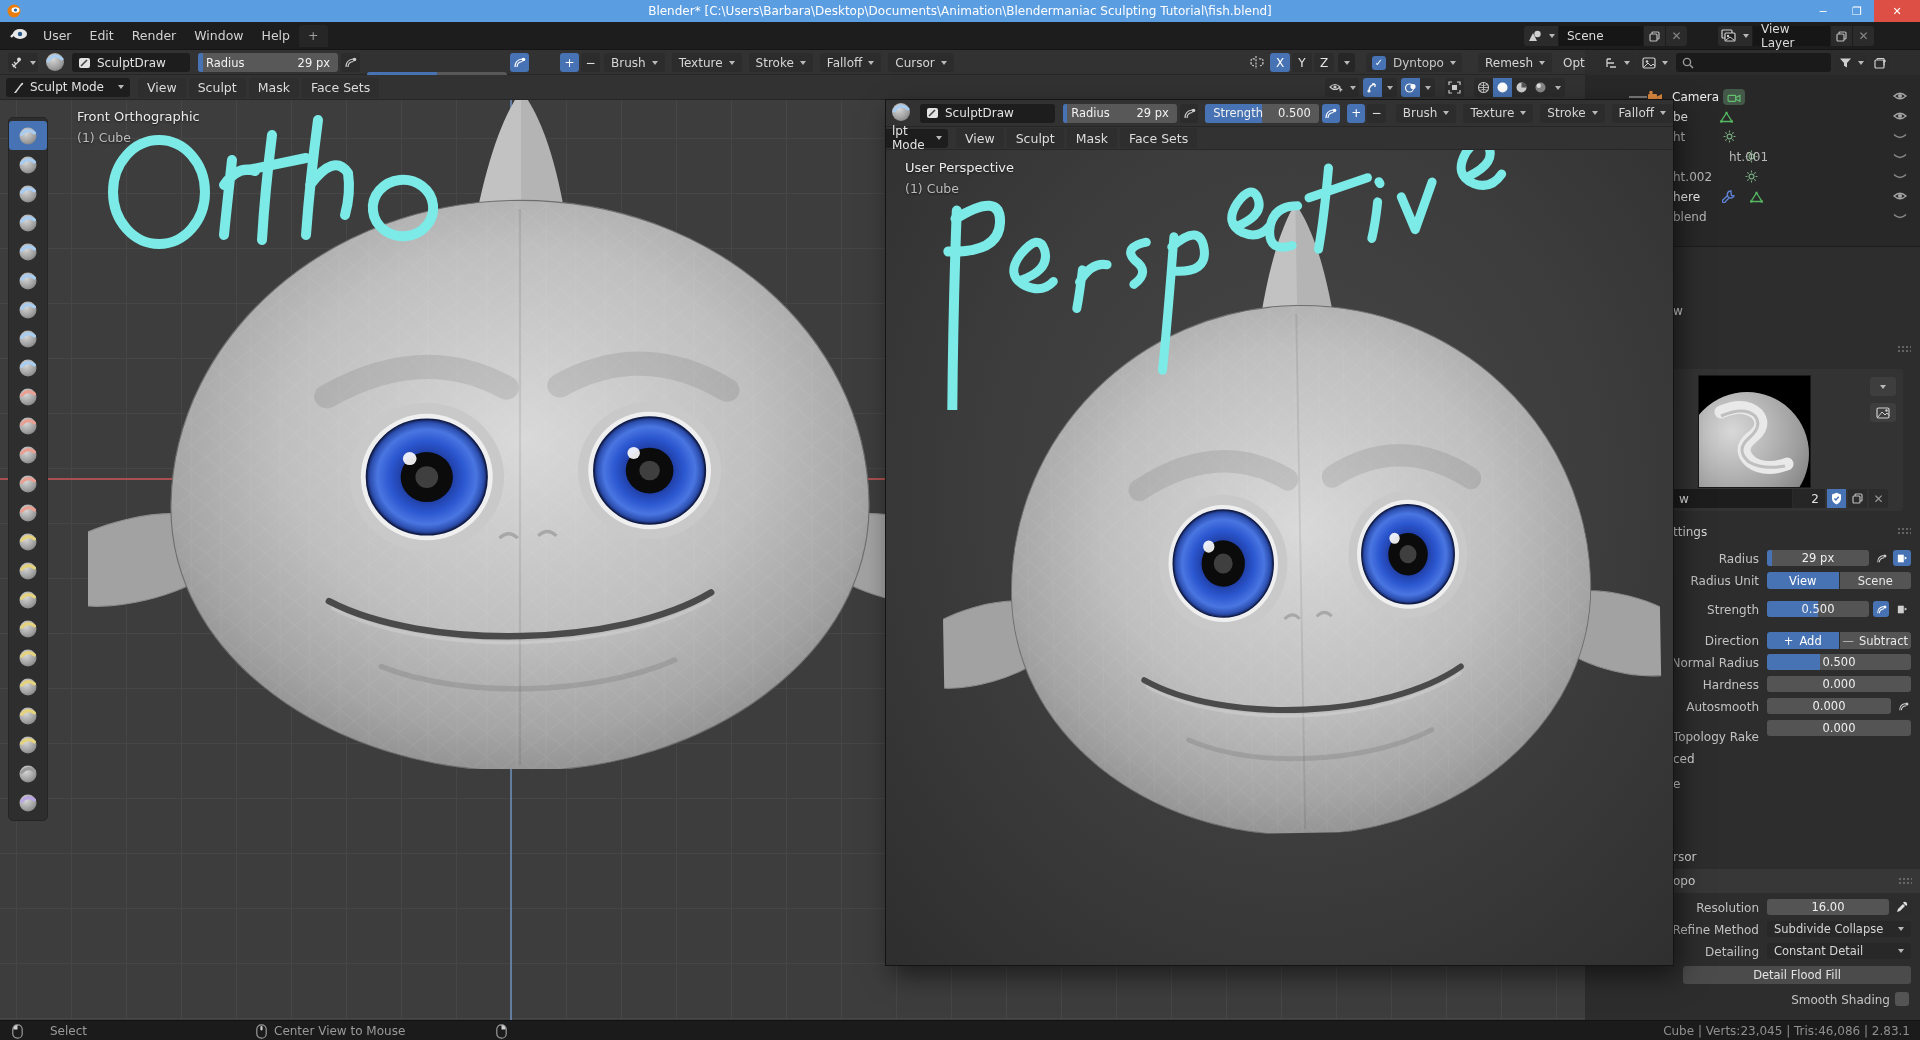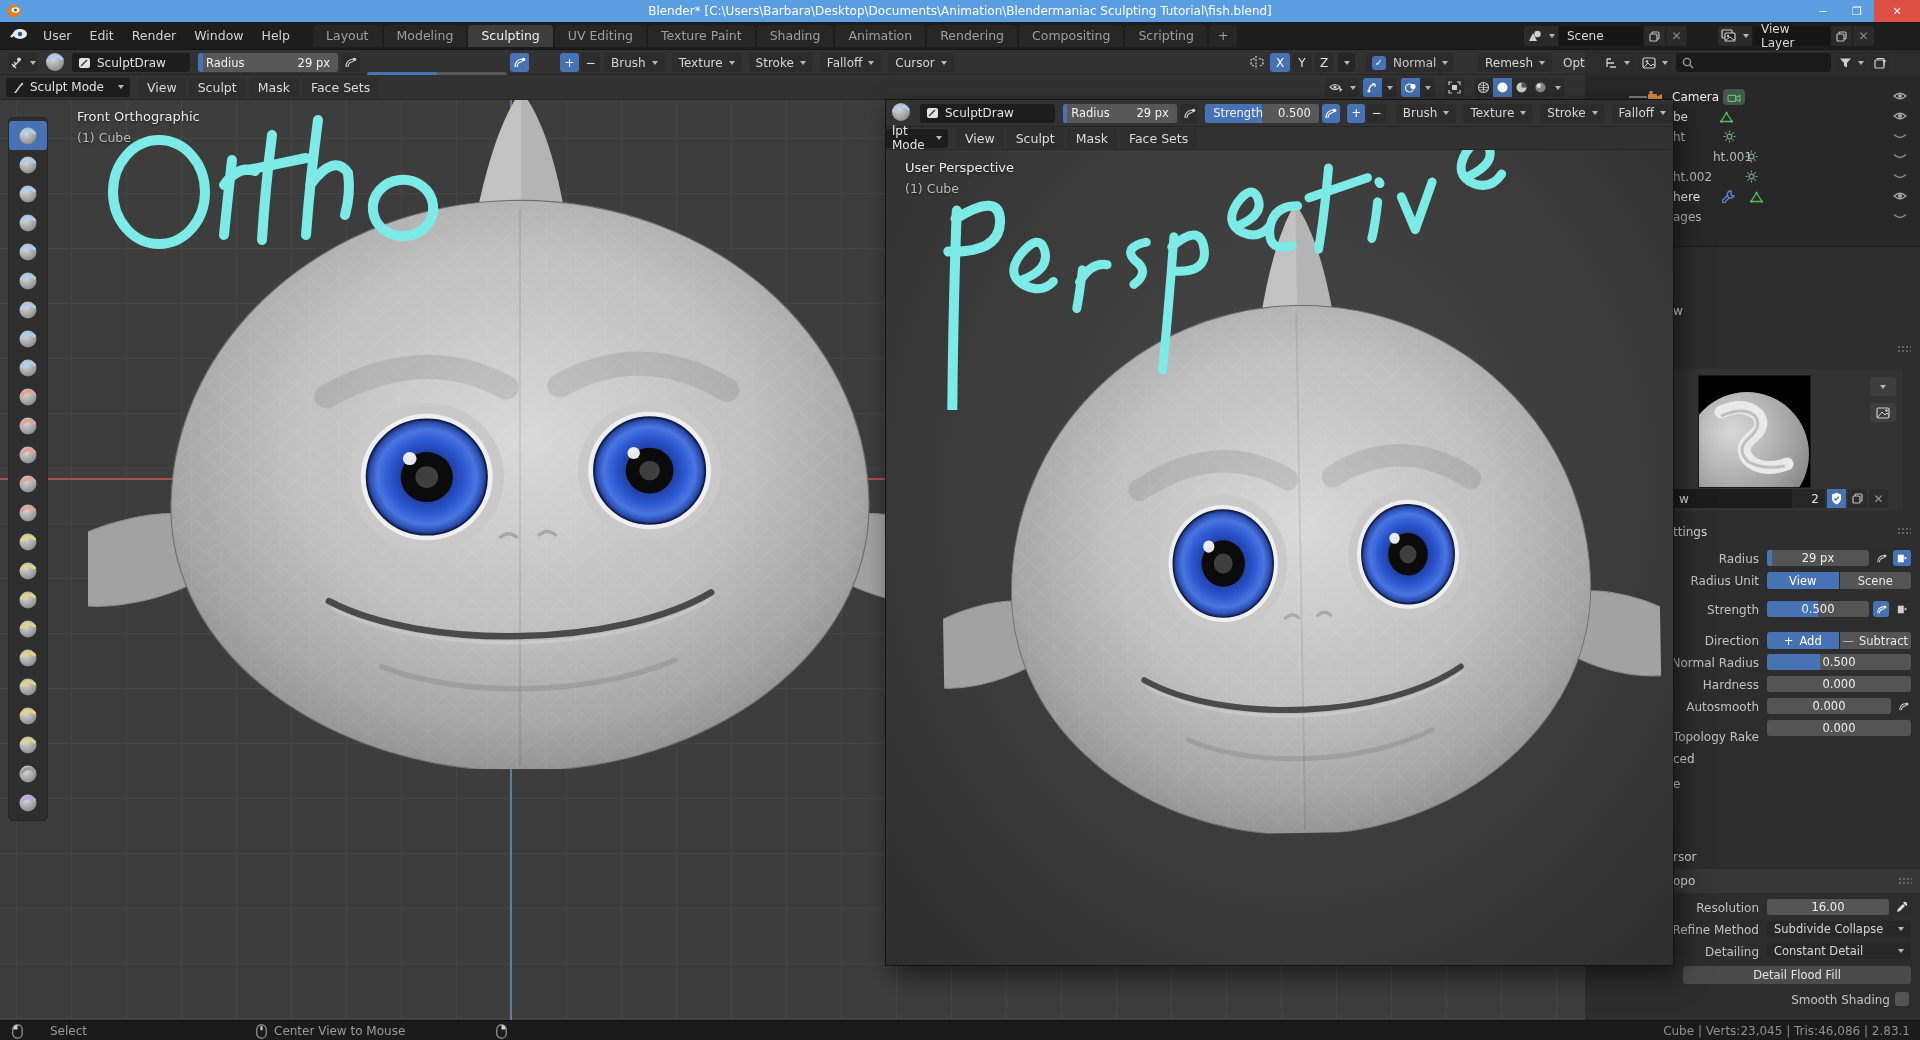--- a/index.html
+++ b/index.html
@@ -173,32 +173,20 @@
           <path d="M1,10 L7,4" stroke="#e8e8e8" stroke-width="2.4"></path>
         </svg>
     </span>
     <div class="row" id="menubar">
         <span class="menu-item">User</span>
         <span class="menu-item">Edit</span>
         <span class="menu-item">Render</span>
         <span class="menu-item">Window</span>
         <span class="menu-item">Help</span>
       </div>
-    <div class="row" id="tabbar" style="margin-left:14px;">
-        <div class="tab">Layout</div>
-        <div class="tab">Modeling</div>
-        <div class="tab active">Sculpting</div>
-        <div class="tab">UV Editing</div>
-        <div class="tab">Texture Paint</div>
-        <div class="tab">Shading</div>
-        <div class="tab">Animation</div>
-        <div class="tab">Rendering</div>
-        <div class="tab">Compositing</div>
-        <div class="tab">Scripting</div>
-      </div>
     <div class="tab" style="padding:0 9px;">+</div>
 
     <div class="abs idblock" style="left:1524px;top:4px;">
       <div class="icon-dd">
         <svg width="16" height="14" viewBox="0 0 16 14">
             <circle cx="10.5" cy="5" r="3.2" fill="#cfcfcf"></circle>
             <path d="M2,12 L6,4 L10,12 Z" fill="#cfcfcf"></path>
           </svg>
         <span class="car"></span>
       </div>
@@ -309,21 +297,21 @@
     <div class="row abs" style="left:1270px;top:3px;gap:2px;" id="mirror-axes">
         <div class="sqbtn blue" style="width: 20px;">X</div>
         <div class="sqbtn" style="width: 20px;">Y</div>
         <div class="sqbtn" style="width: 20px;">Z</div>
       </div>
     <div class="sqbtn abs" style="left:1338px;top:3px;width:17px;background:#262626;">
         <span class="car" style="margin:0;"></span>
       </div>
     <div class="row abs" style="left:1366px;top:3px;height:19px;background:#2c2c2c;border-radius:3px;padding:0 6px;">
       <span style="display:inline-flex;width:14px;height:14px;background:#4772b3;border-radius:3px;align-items:center;justify-content:center;color:#fff;font-size:10px;margin-right:7px;">✓</span>
-      <span>Normal</span>
+      <span>Dyntopo</span>
       <span class="car"></span>
     </div>
     <div class="dd abs" style="left:1478px;top:3px;">
         <span>Remesh</span>
         <span class="car"></span>
       </div>
     <div class="dd abs" style="left:1556px;top:3px;background:transparent;">
         <span>Options</span>
         <span class="car"></span>
       </div>
@@ -659,21 +647,21 @@
           <span class="lbl" style="left: 88px;">ht</span>
           <span class="eye"><svg width="14" height="12" viewBox="0 0 14 12">
               <path d="M1,4.5 Q7,10.5 13,4.5" fill="none" stroke="#8a8a8a" stroke-width="1.4"></path>
             </svg></span>
         </div>
         <div class="olrow" style="top: 72px;">
           <span class="abs" style="left:160px;top:3px;"><svg width="13" height="13" viewBox="0 0 13 13">
               <circle cx="6.5" cy="6.5" r="2.4" fill="none" stroke="#76a97f" stroke-width="1.2"></circle>
               <path d="M6.5,0.5 v2 M6.5,10.5 v2 M0.5,6.5 h2 M10.5,6.5 h2 M2.3,2.3 l1.4,1.4 M9.3,9.3 l1.4,1.4 M10.7,2.3 l-1.4,1.4 M3.7,9.3 l-1.4,1.4" stroke="#76a97f" stroke-width="1.1"></path>
             </svg></span>
-          <span class="lbl" style="left: 84px; padding-left: 44px;">ht.001</span>
+          <span class="lbl" style="left: 100px; padding-left: 44px;">ht.001</span>
           <span class="eye"><svg width="14" height="12" viewBox="0 0 14 12">
               <path d="M1,4.5 Q7,10.5 13,4.5" fill="none" stroke="#8a8a8a" stroke-width="1.4"></path>
             </svg></span>
         </div>
         <div class="olrow" style="top: 92px;">
           <span class="abs" style="left:160px;top:3px;"><svg width="13" height="13" viewBox="0 0 13 13">
               <circle cx="6.5" cy="6.5" r="2.4" fill="none" stroke="#76a97f" stroke-width="1.2"></circle>
               <path d="M6.5,0.5 v2 M6.5,10.5 v2 M0.5,6.5 h2 M10.5,6.5 h2 M2.3,2.3 l1.4,1.4 M9.3,9.3 l1.4,1.4 M10.7,2.3 l-1.4,1.4 M3.7,9.3 l-1.4,1.4" stroke="#76a97f" stroke-width="1.1"></path>
             </svg></span>
           <span class="lbl" style="left: 88px;">ht.002</span>
@@ -691,21 +679,21 @@
               <rect x="0.2" y="9.4" width="2.2" height="2.2" fill="#55b860"></rect>
               <rect x="10.6" y="9.4" width="2.2" height="2.2" fill="#55b860"></rect>
             </svg></span>
           <span class="lbl sel" style="left: 88px;">here</span>
           <span class="eye"><svg width="14" height="12" viewBox="0 0 14 12">
               <path d="M1,6 Q7,0.5 13,6 Q7,11.5 1,6 Z" fill="none" stroke="#a5a5a5" stroke-width="1.3"></path>
               <circle cx="7" cy="6" r="2.1" fill="#a5a5a5"></circle>
             </svg></span>
         </div>
         <div class="olrow" style="top: 132px;">
-          <span class="lbl" style="left: 88px;">ages</span>
+          <span class="lbl" style="left: 88px;">blend</span>
           <span class="eye"><svg width="14" height="12" viewBox="0 0 14 12">
               <path d="M1,4.5 Q7,10.5 13,4.5" fill="none" stroke="#8a8a8a" stroke-width="1.4"></path>
             </svg></span>
         </div>
       </div>
 
     <div class="tabcol abs" style="top:197px;"></div>
     <div class="props" style="top:197px;">
 
       <span class="phead" style="left:88px;top:57px;">w</span>

